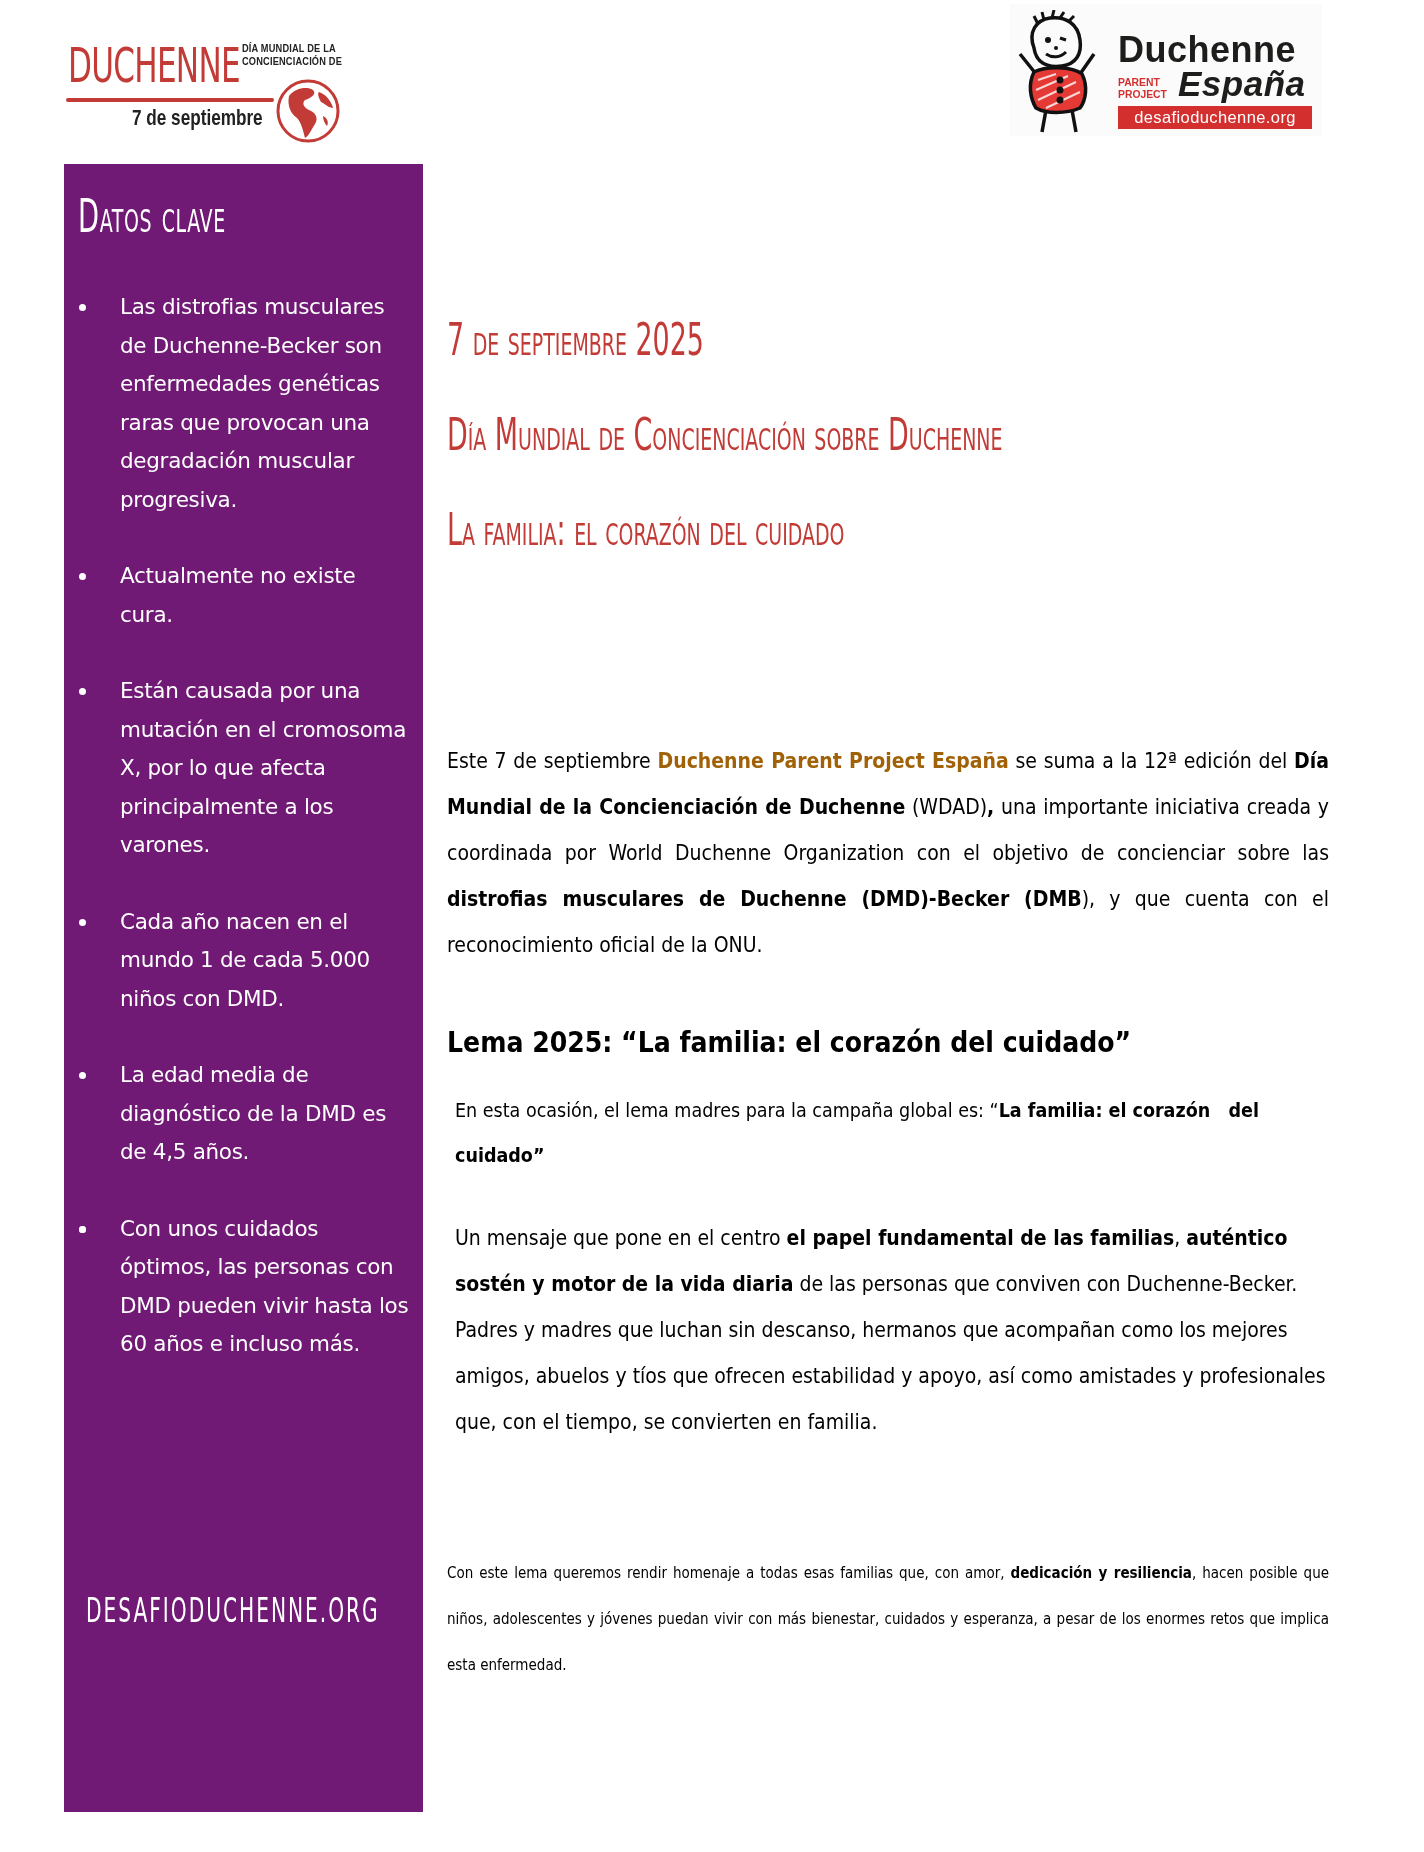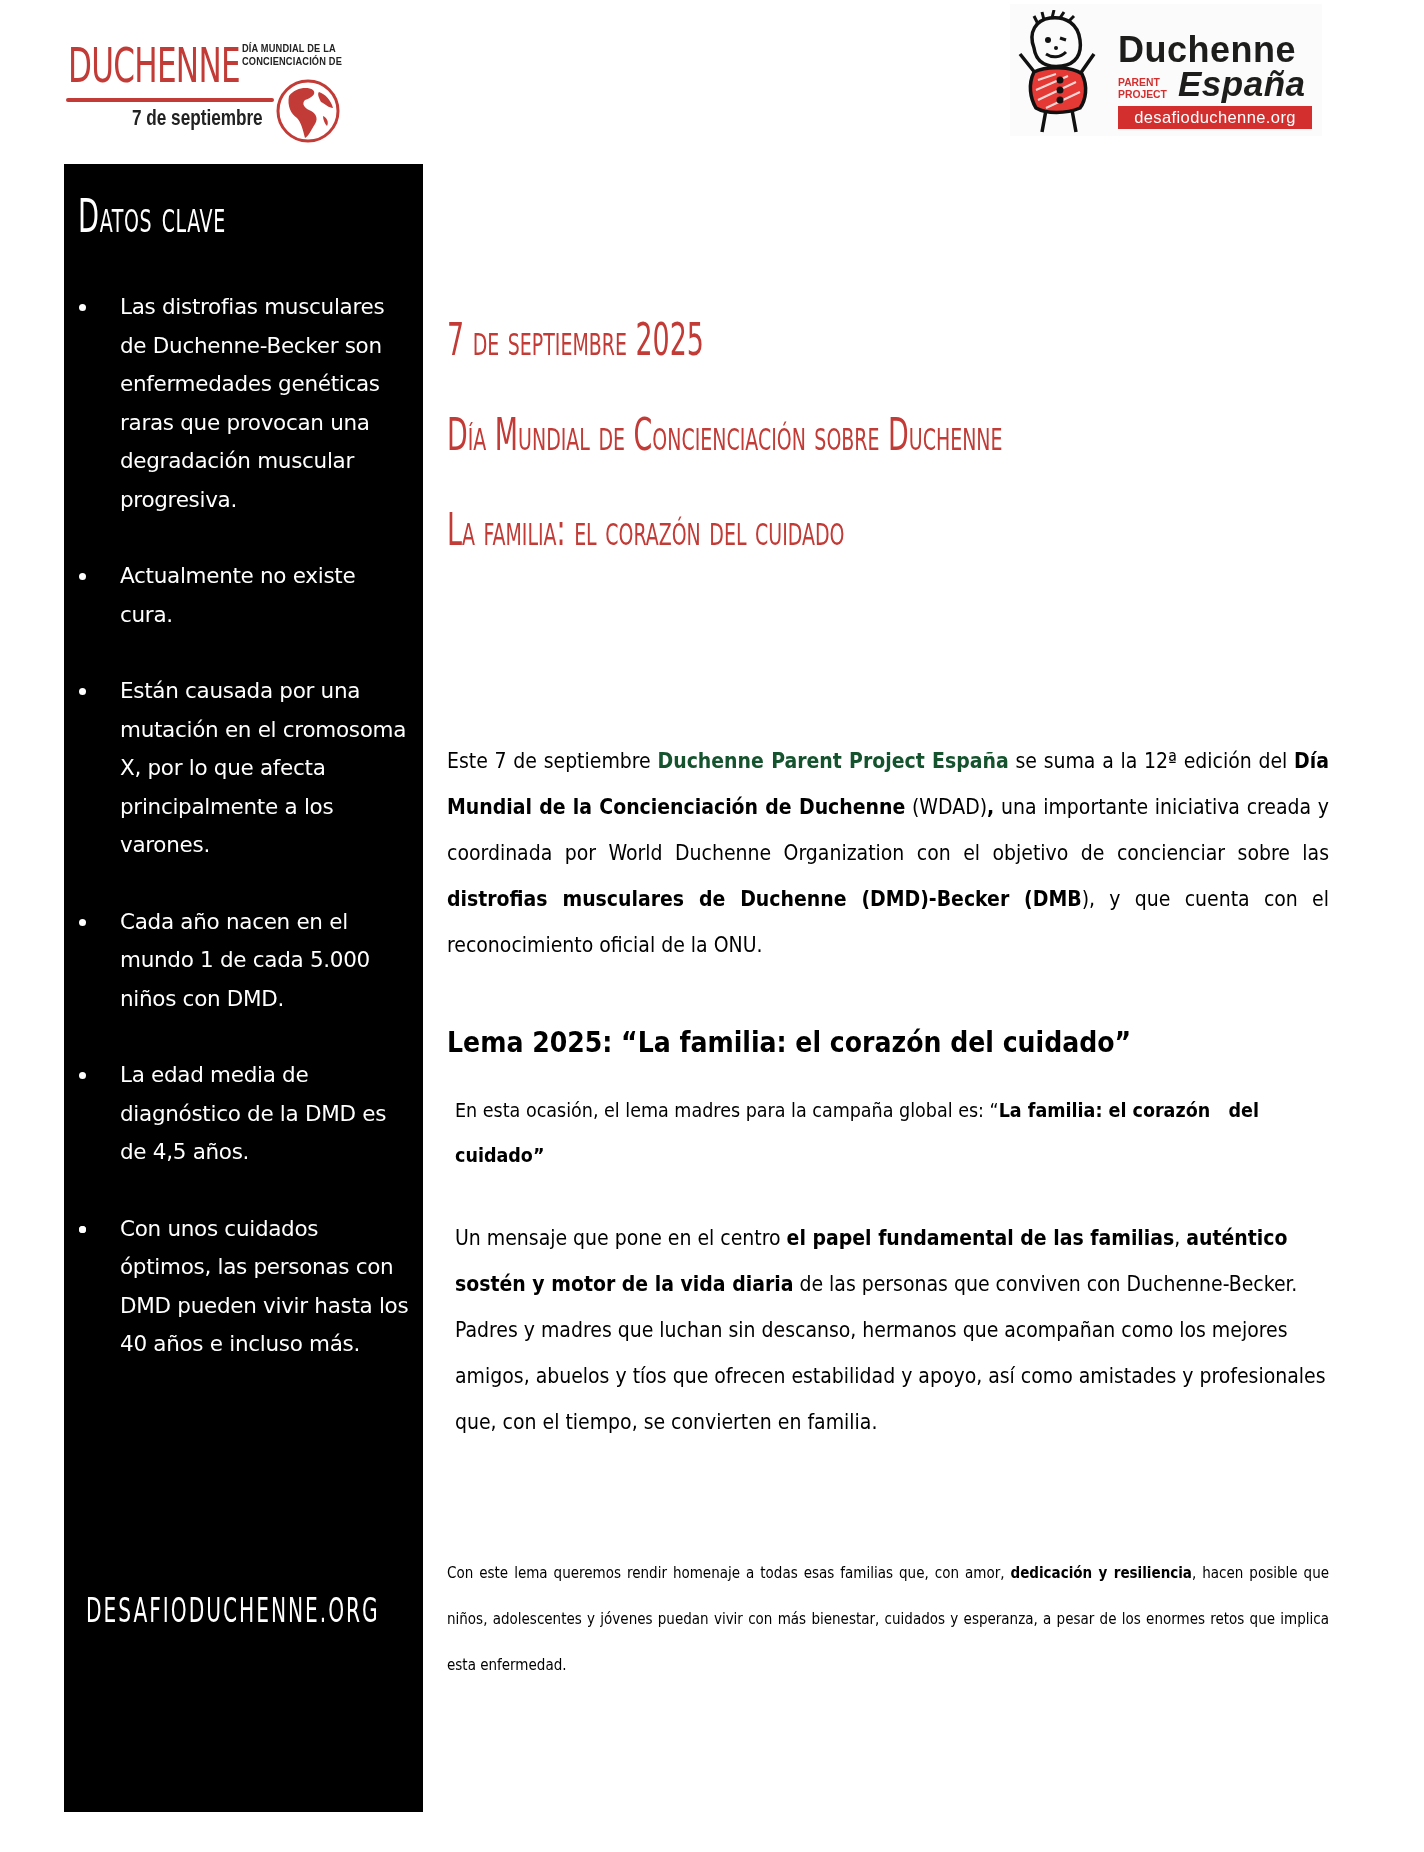--- a/index.html
+++ b/index.html
@@ -24,41 +24,41 @@
     .logo-right .brand { position: absolute; left: 108px; top: 28px; font-family: "Liberation Sans", sans-serif; font-weight: bold;
       font-size: 36px; line-height: 36px; color: #1d1d1b; letter-spacing: 0.5px; }
     .logo-right .pp { position: absolute; left: 108px; top: 72px; font-family: "Liberation Sans", sans-serif; font-weight: bold;
       font-size: 11.5px; line-height: 12px; color: #d32f2f; transform: scaleX(0.9); transform-origin: left top; }
     .logo-right .espana { position: absolute; left: 168px; top: 62px; font-family: "Liberation Sans", sans-serif; font-weight: bold;
       font-size: 35px; line-height: 36px; color: #1d1d1b; letter-spacing: 0.5px; font-style: italic; }
     .logo-right .url { position: absolute; left: 108px; top: 102px; width: 194px; height: 23px; background: #d32f2f; color: #fff;
       font-family: "Liberation Sans", sans-serif; font-size: 16.5px; line-height: 23px; text-align: center; letter-spacing: 0.4px; }
 
     
-    .sidebar { position: absolute; left: 64px; top: 164px; width: 359px; height: 1648px; background: #000000; color: #ffffff; }
+    .sidebar { position: absolute; left: 64px; top: 164px; width: 359px; height: 1648px; background: #701a75; color: #ffffff; }
     .sidebar .title { position: absolute; left: 14px; top: 26px; font-family: "DejaVu Sans Condensed", "DejaVu Sans", sans-serif;
       font-size: 46px; line-height: 52px; letter-spacing: 1px; font-variant: small-caps; transform: scaleX(0.66); transform-origin: left top;
       font-weight: normal; }
     .sidebar ul { list-style: none; margin: 0; padding: 0; position: absolute; left: 0; top: 124px; width: 359px; }
     .sidebar li { position: relative; padding-left: 56px; padding-right: 8px; font-size: 21.5px; line-height: 38.5px;
       font-family: "DejaVu Sans", sans-serif; margin-bottom: 38px; letter-spacing: -0.3px; }
     .sidebar li .dot { position: absolute; left: 15px; top: 16px; width: 7px; height: 7px; border-radius: 50%; background: #fff; }
     .sidebar li .t { display: block; width: 290px; }
     .sidebar .site { position: absolute; left: 22px; top: 1426px; font-family: "DejaVu Sans Condensed", "DejaVu Sans", sans-serif;
       font-size: 34px; line-height: 40px; letter-spacing: 3px; transform: scaleX(0.66); transform-origin: left top; }
 
     
     .headings { position: absolute; left: 447px; top: 292px; }
     .headings .h { font-family: "DejaVu Sans Condensed", "DejaVu Sans", sans-serif; color: #c23b36; font-size: 44px; line-height: 95px;
       font-variant: small-caps; white-space: nowrap; transform: scaleX(0.68); transform-origin: left top; height: 95px; }
 
     
     .body { position: absolute; left: 447px; width: 882px; font-family: "DejaVu Sans Condensed", "DejaVu Sans", sans-serif; }
     .p1 { top: 738px; font-size: 21px; line-height: 46px; text-align: justify; }
-    .p1 .red { color: #14532d; font-weight: bold; }
+    .p1 .red { color: #a16207; font-weight: bold; }
     .lema { top: 1028px; font-size: 28px; line-height: 30px; font-weight: bold; }
     .p2 { top: 1088px; left: 455px; width: 820px; font-size: 19.5px; line-height: 45px; }
     .p3 { top: 1215px; left: 455px; width: 880px; font-size: 21px; line-height: 46px; }
     .p4 { top: 1550px; font-size: 15px; line-height: 46px; text-align: justify; }
     b { font-weight: bold; }
   </style>
 </head>
 <body>
 
 <div class="logo-left">
@@ -123,21 +123,21 @@
       </li>
     <li>
         <span class="dot"></span>
         <span class="t">La edad media de diagnóstico de la DMD es de 4,5 años.</span>
       </li>
     <li>
         <span class="dot"></span>
       </li>
     <li>
         <span class="dot"></span>
-        <span class="t">Con unos cuidados óptimos, las personas con DMD pueden vivir hasta los 40 años e incluso más.</span>
+        <span class="t">Con unos cuidados óptimos, las personas con DMD pueden vivir hasta los 60 años e incluso más.</span>
       </li>
   </ul>
   <div class="site">DESAFIODUCHENNE.ORG</div>
 </aside>
 
 <header class="headings">
   <div class="h">7 de septiembre 2025</div>
   <div class="h">Día Mundial de Concienciación sobre Duchenne</div>
   <div class="h">La familia: el corazón del cuidado</div>
 </header>

